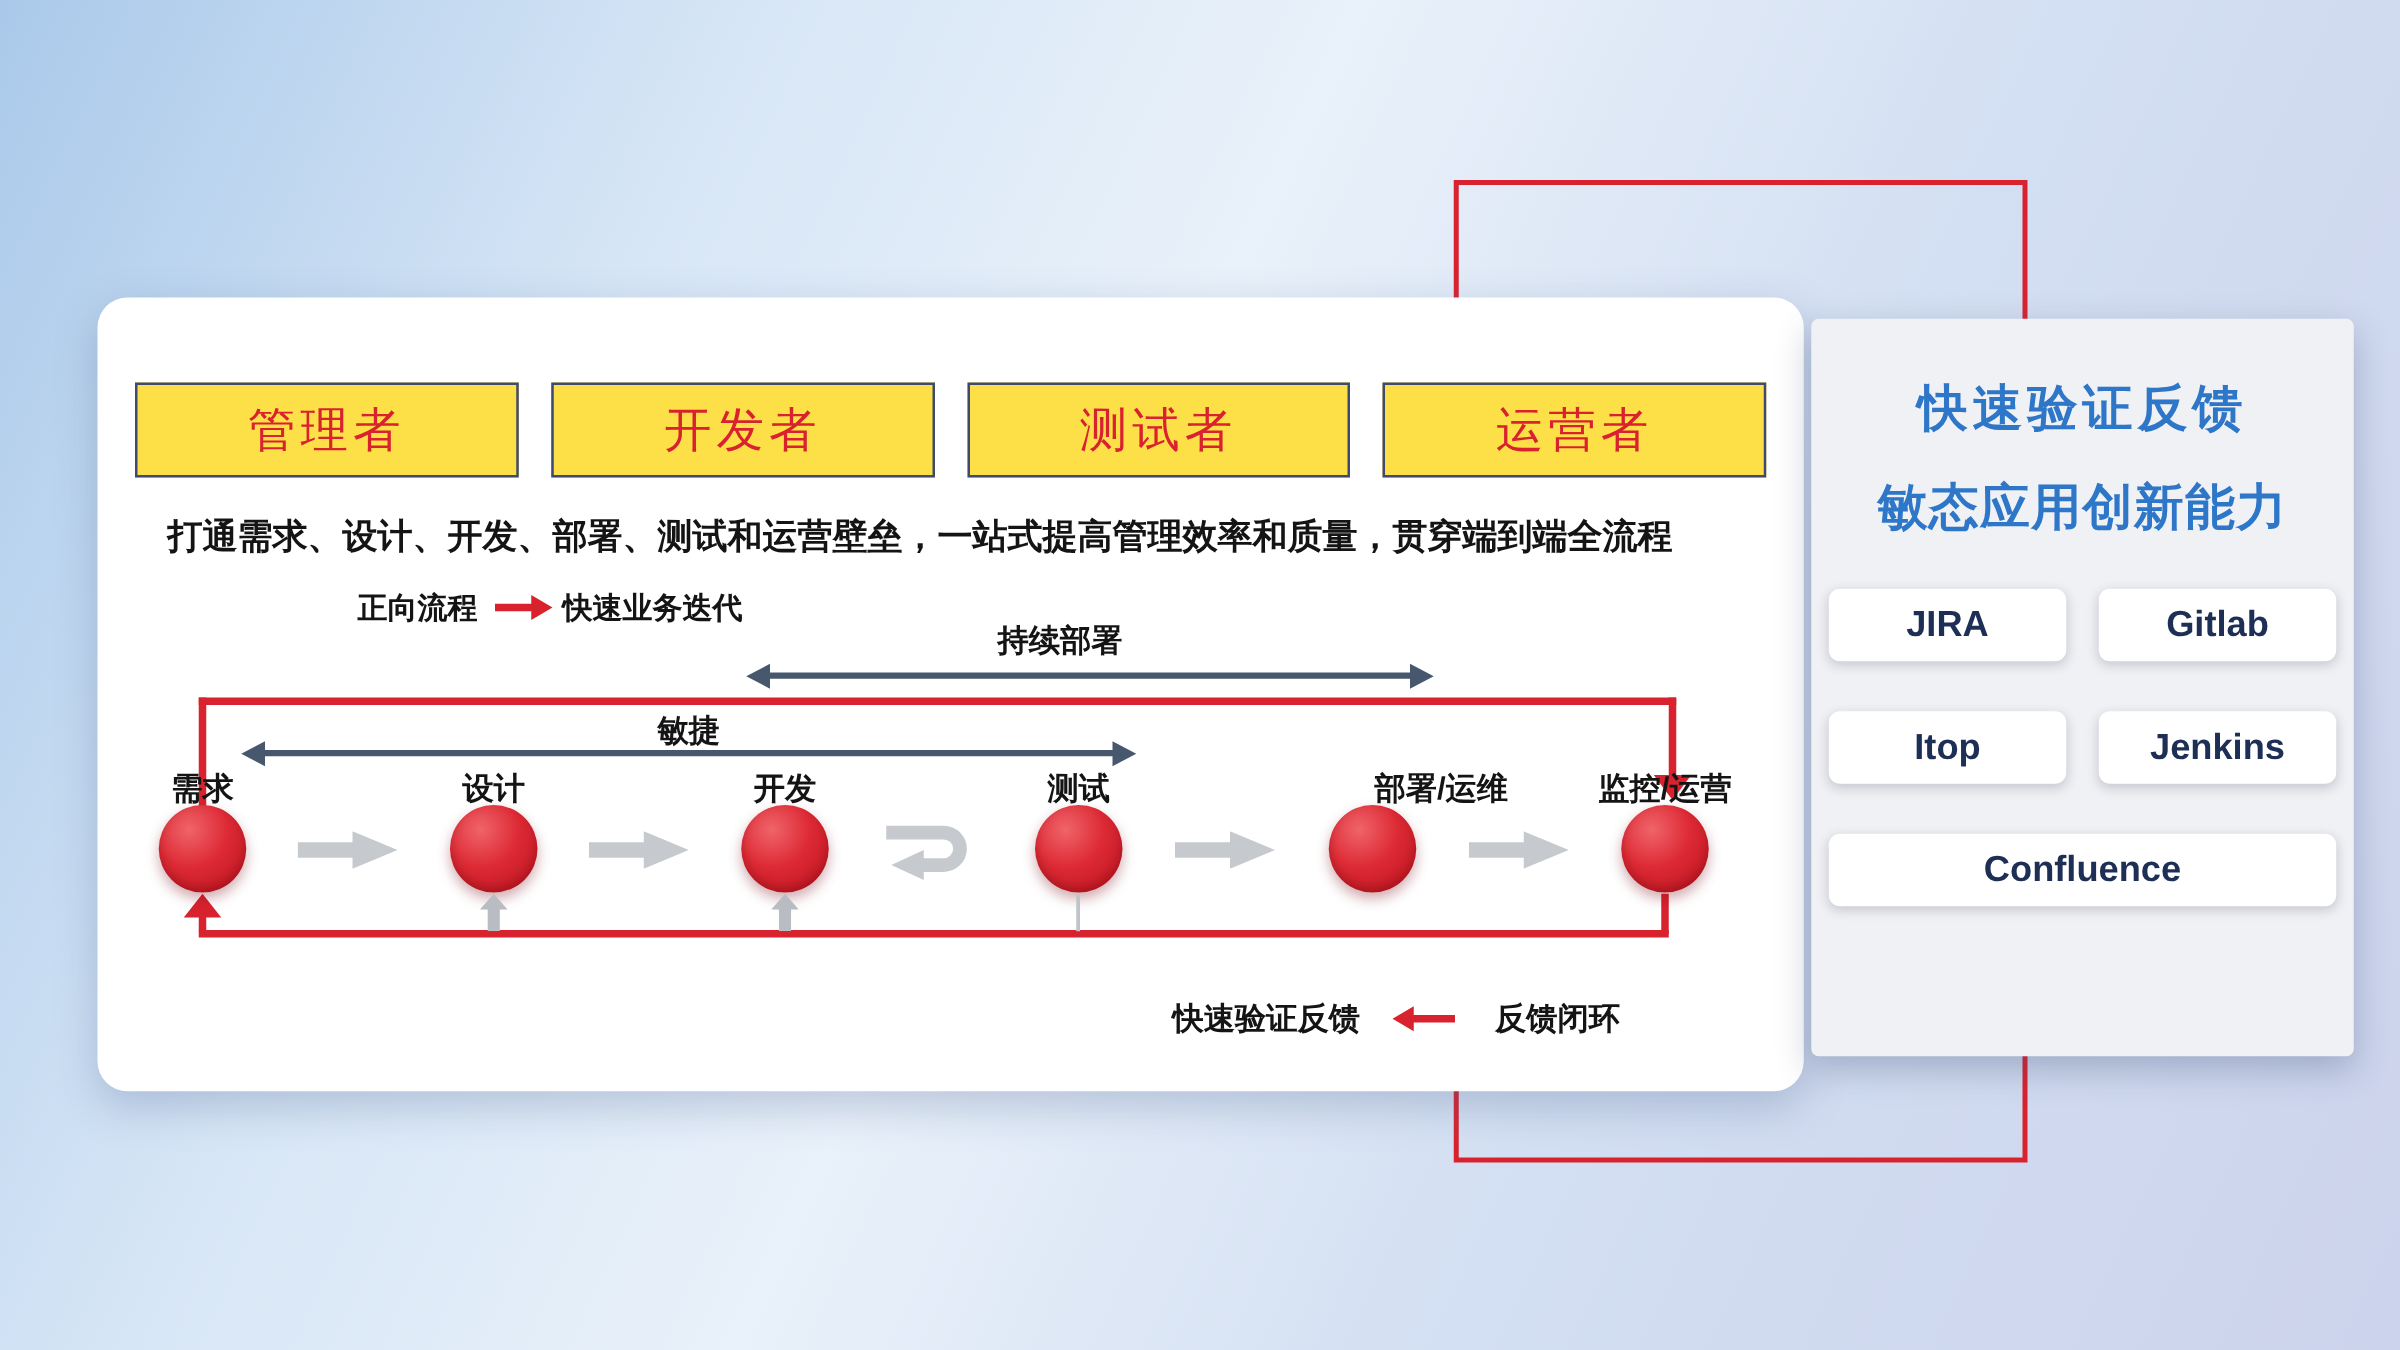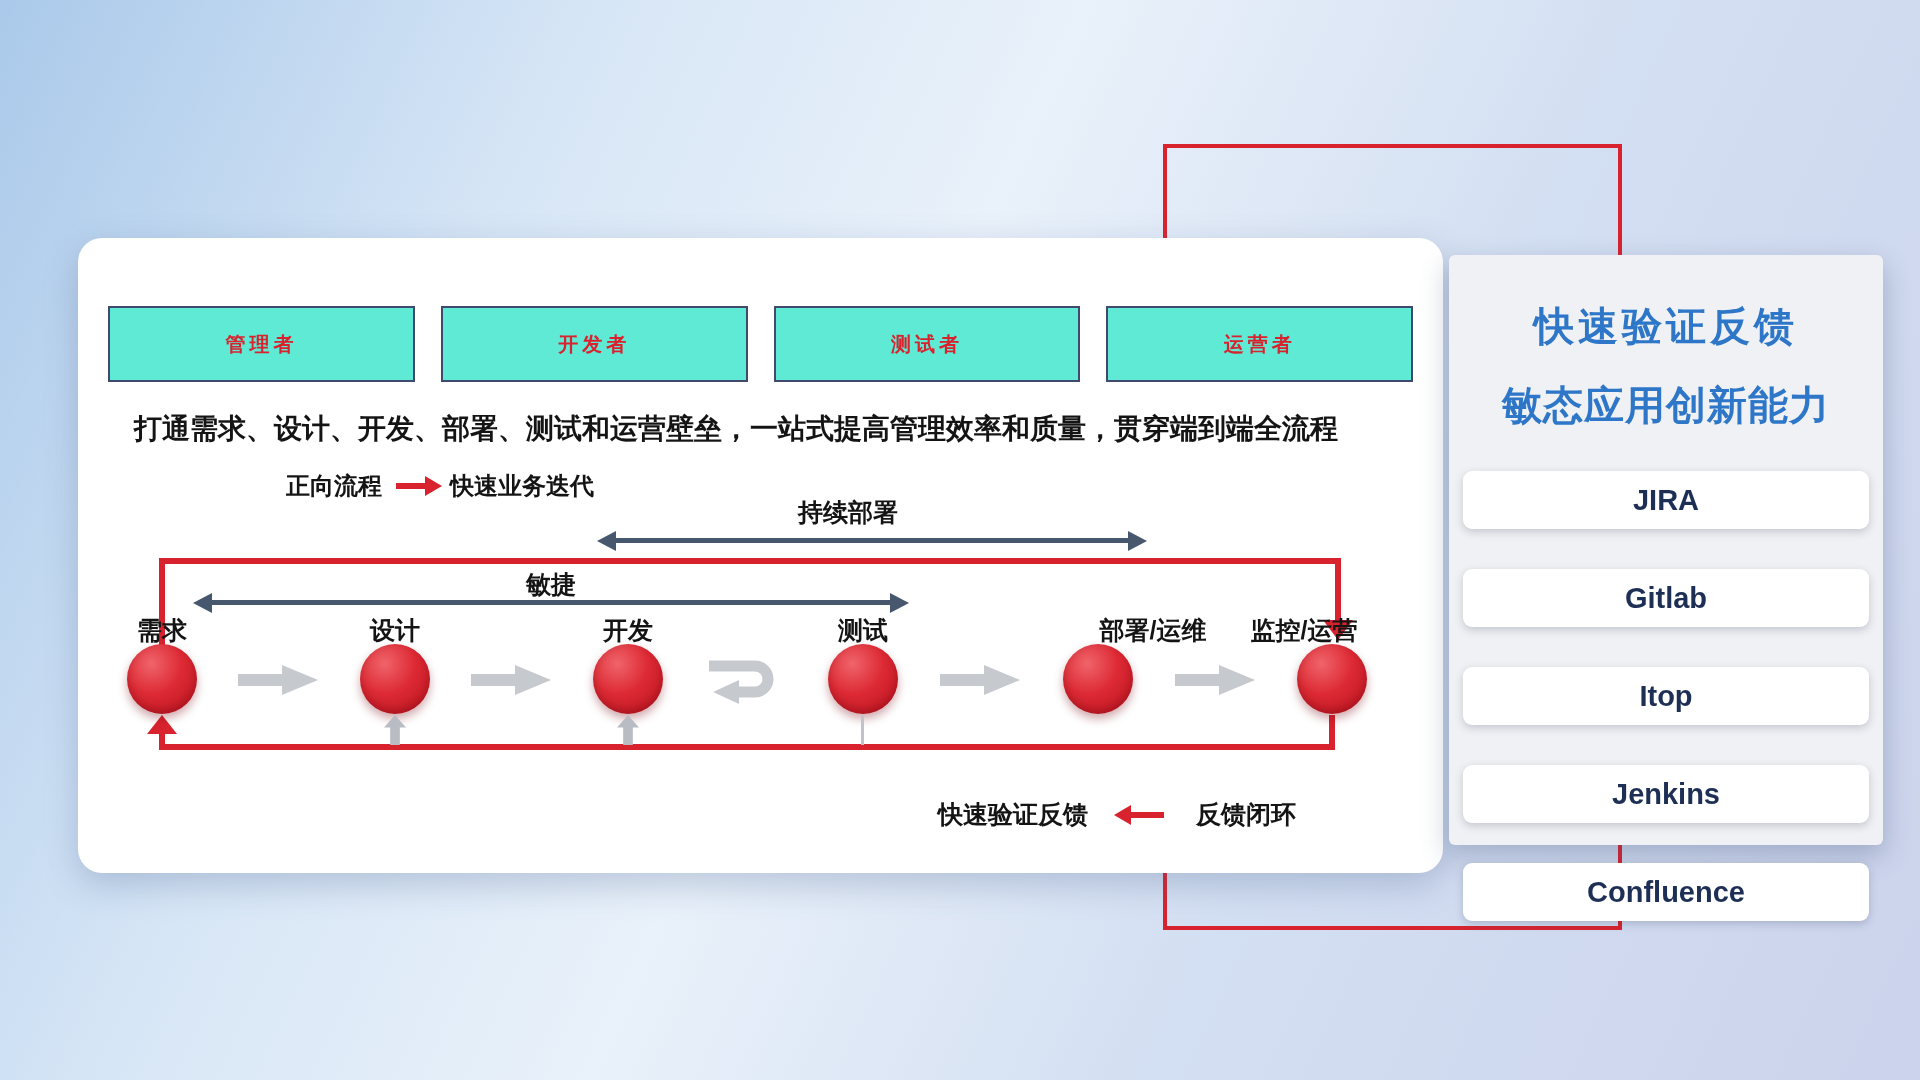--- a/index.html
+++ b/index.html
@@ -26,23 +26,23 @@
   
   .card{
     position:absolute;left:78px;top:238px;width:1365px;height:635px;
     background:#ffffff;border-radius:24px;z-index:2;
     box-shadow:0 12px 34px rgba(70,95,140,.28);
   }
 
   
   .roles{position:absolute;top:68px;left:30px;right:30px;height:76px;display:flex;gap:26px;}
   .role-box{
-    flex:1;border:2px solid var(--box-border);background:#5eead4;
+    flex:1;border:2px solid var(--box-border);background:#fde047;
     display:flex;align-items:center;justify-content:center;
-    color:var(--accent-red);font-size:20px;font-weight:700;letter-spacing:4px;
+    color:var(--accent-red);font-size:38px;font-weight:400;letter-spacing:4px;
   }
 
   .description{
     position:absolute;top:172px;left:56px;right:30px;
     font-size:28px;font-weight:700;color:#141414;white-space:nowrap;
   }
 
   
   .legend-forward{position:absolute;top:232px;left:208px;display:flex;align-items:center;gap:14px;
     font-size:24px;font-weight:700;color:#141414;}
@@ -99,21 +99,21 @@
   
   .right-panel{
     position:absolute;left:1449px;top:255px;width:434px;height:590px;
     background:#f0f1f4;border-radius:6px;z-index:3;
     box-shadow:0 10px 28px rgba(55,75,115,.32);
     padding:44px 14px 0;
   }
   .panel-title{text-align:center;color:var(--title-blue);font-weight:700;}
   .panel-title .t1{font-size:40px;letter-spacing:4px;}
   .panel-title .t2{font-size:40px;letter-spacing:1px;margin-top:24px;}
-  .tools{margin-top:38px;display:grid;grid-template-columns:1fr;gap:40px 26px;}
+  .tools{margin-top:38px;display:grid;grid-template-columns:1fr 1fr;gap:40px 26px;}
   .tool{
     background:#fff;border-radius:9px;height:58px;
     display:flex;align-items:center;justify-content:center;
     font-size:29px;font-weight:700;color:var(--tool-text);
     box-shadow:0 3px 9px rgba(40,50,80,.22);
   }
   .tool.wide{grid-column:1 / -1;}
 </style>
 </head>
 <body>
@@ -165,21 +165,21 @@
   <div class="rl rl-bottom"></div>
   <div class="rl rl-right-v2"></div>
   <div class="rl rl-left-v2"></div>
   <div class="rhead rhead-up"></div>
 
   <div class="stage-label" style="left:4px">需求</div>
   <div class="stage-label" style="left:237px">设计</div>
   <div class="stage-label" style="left:470px">开发</div>
   <div class="stage-label" style="left:705px">测试</div>
   <div class="stage-label" style="left:995px">部署/运维</div>
-  <div class="stage-label" style="left:1146px">监控/运营</div>
+  <div class="stage-label" style="left:1174px">监控/运营</div>
 
   <div class="circle" style="left:49px"></div>
   <div class="circle" style="left:282px"></div>
   <div class="circle" style="left:515px"></div>
   <div class="circle" style="left:750px"></div>
   <div class="circle" style="left:985px"></div>
   <div class="circle" style="left:1219px"></div>
 
   <div class="garrow" style="left:160px"></div>
   <div class="garrow" style="left:393px"></div>

